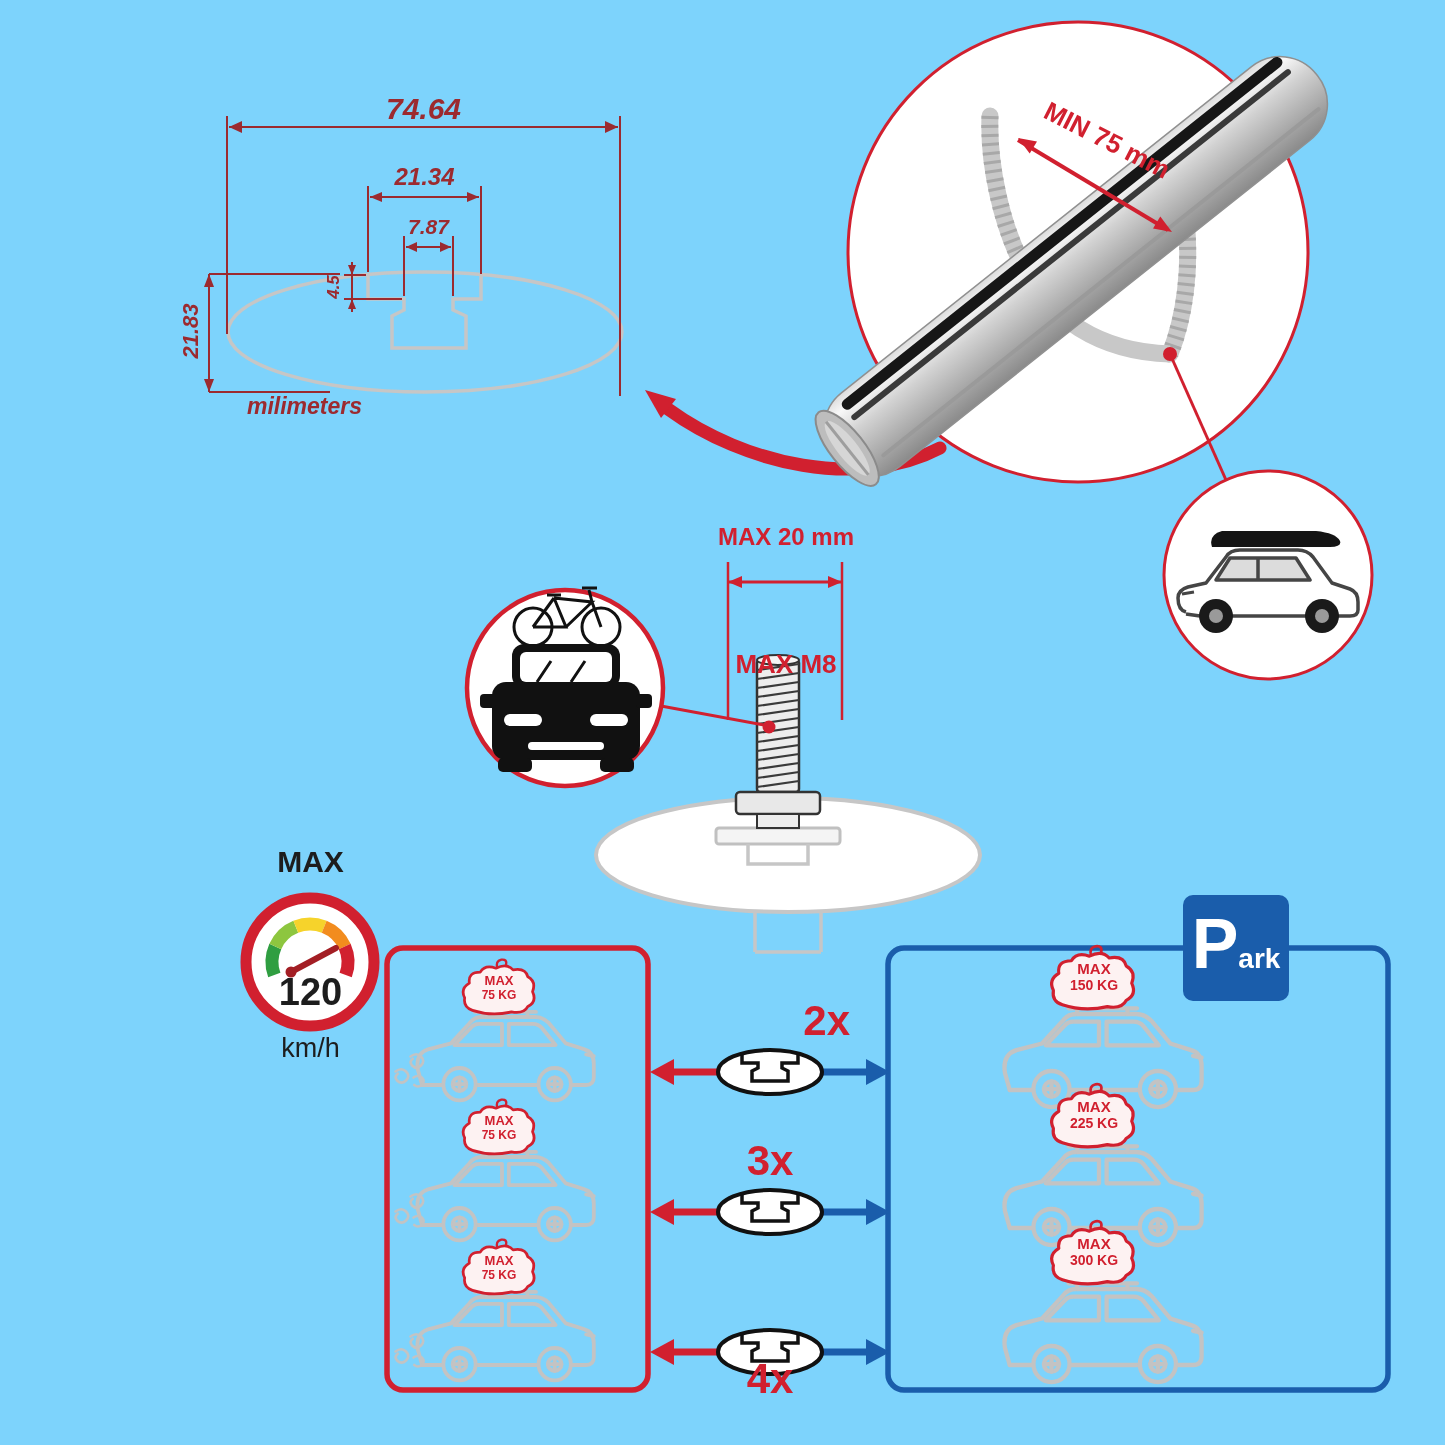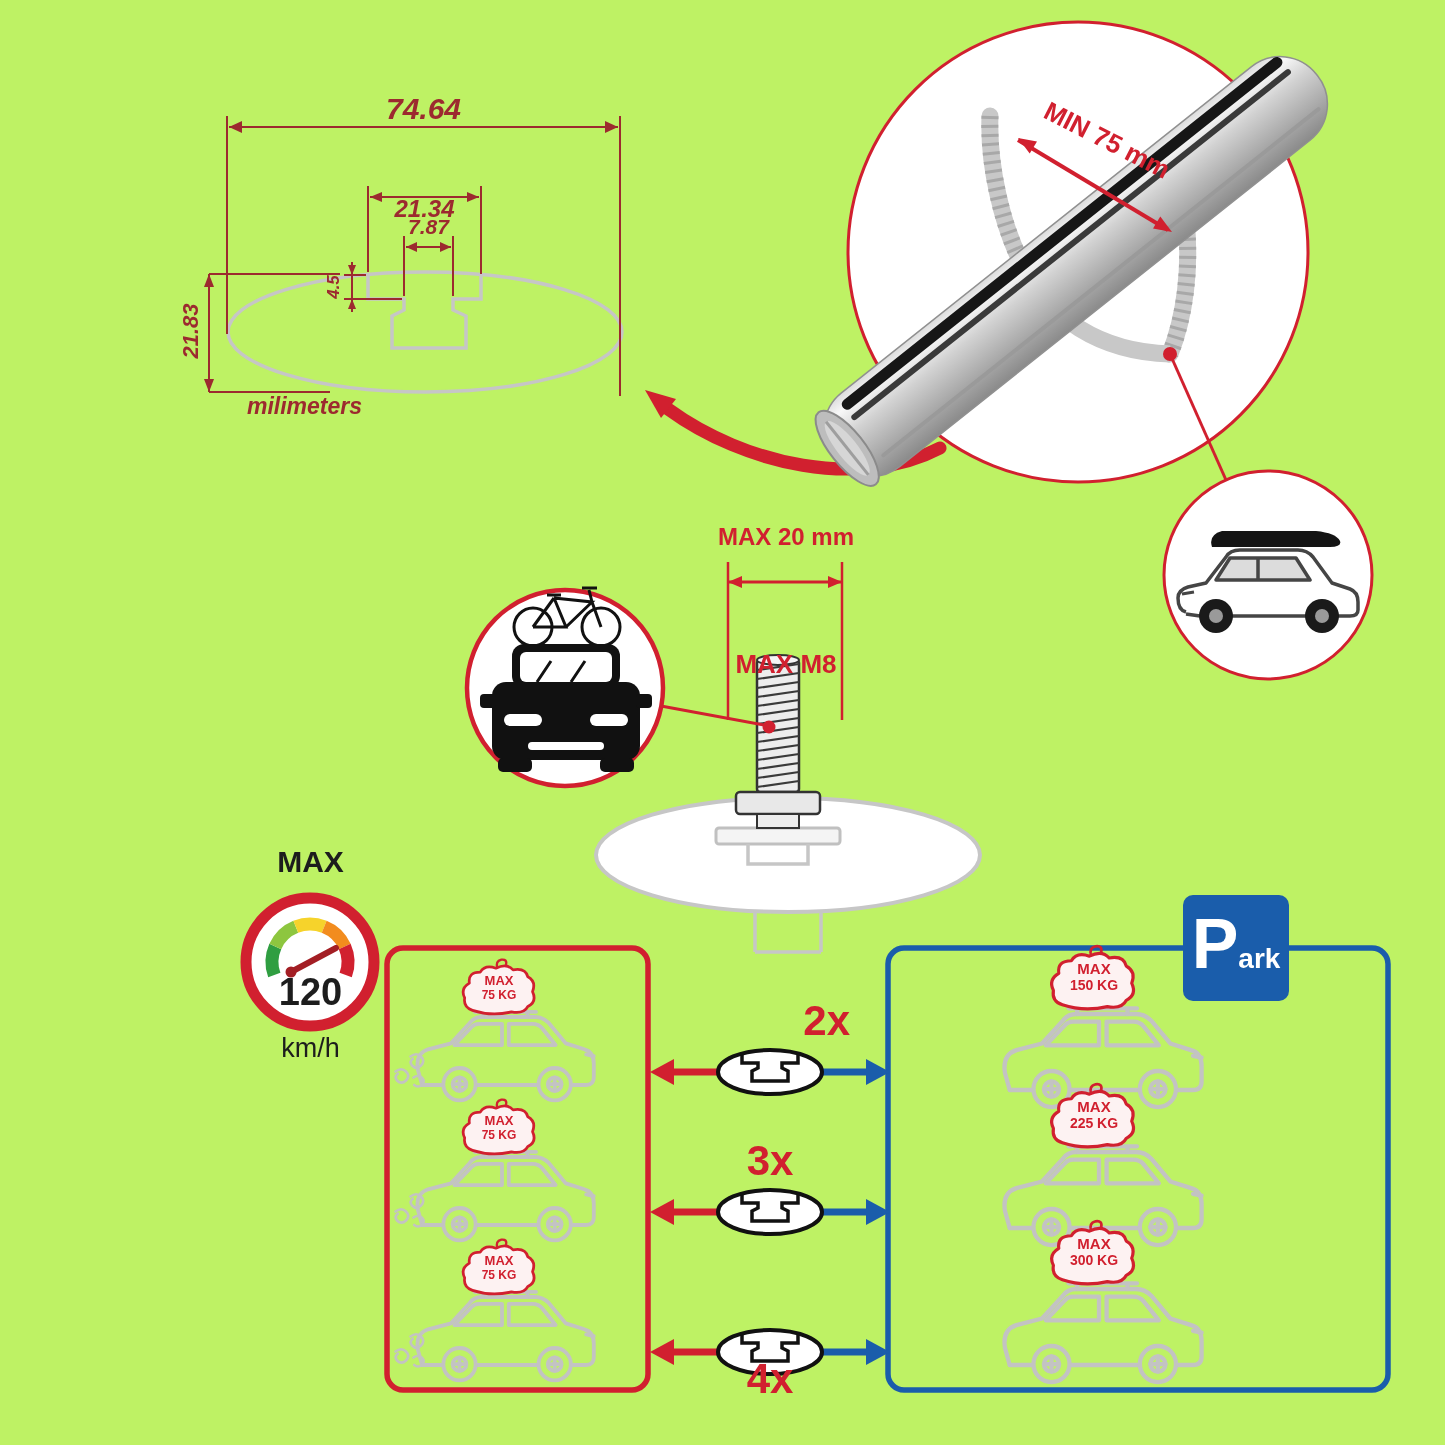--- a/index.html
+++ b/index.html
@@ -1,20 +1,20 @@
 <!DOCTYPE html>
 <html style="--red: #d1202f; --blue: #1a5dab; --dim: #9c2a2f; --gray: #c6c6c6;"><head>
 <meta charset="utf-8">
 <style>
   :root{
     --red:#d1202f; --blue:#1a5dab; --dim:#9c2a2f; --gray:#c6c6c6;
   }
   html,body{margin:0;padding:0;background:#fff;}
   .canvas{
-    position:relative;width:1445px;height:1445px;background:#bef264;overflow:hidden;
+    position:relative;width:1445px;height:1445px;background:#7dd3fc;overflow:hidden;
     font-family:"Liberation Sans",sans-serif;
   }
   .art{position:absolute;left:0;top:0;}
   .ov{position:absolute;z-index:5;line-height:1.1;}
   .dim{color:var(--dim,#9c2a2f);font-style:italic;font-weight:bold;text-align:center;}
   .redlab{color:var(--red,#d1202f);font-weight:bold;text-align:center;}
   .darklab{color:#1d1d1d;font-weight:bold;text-align:center;}
   .rot{transform-origin:center center;}
   .cargo-label{color:var(--red,#d1202f);font-weight:bold;text-align:center;line-height:1.15;}
   .cargo-label .v{font-size:12px;}
@@ -258,21 +258,21 @@
   </g>
 
   <g>
     <use href="#dblarrow" transform="translate(770,1072)"></use>
     <use href="#dblarrow" transform="translate(770,1212)"></use>
     <use href="#dblarrow" transform="translate(770,1352)"></use>
   </g>
 </svg>
 
 <div class="ov dim" style="left:227px;top:92px;width:393px;font-size:30px;">74.64</div>
-<div class="ov dim" style="left:368px;top:164px;width:113px;font-size:24px;margin-top:32px;">21.34</div>
+<div class="ov dim" style="left:368px;top:164px;width:113px;font-size:24px;">21.34</div>
 <div class="ov dim" style="left:404px;top:215px;width:49px;font-size:21px;">7.87</div>
 <div class="ov dim rot" style="left:312px;top:278px;width:44px;height:18px;font-size:17px;transform:rotate(-90deg);">4.5</div>
 <div class="ov dim rot" style="left:148px;top:320px;width:84px;height:22px;font-size:22px;transform:rotate(-90deg);">21.83</div>
 <div class="ov dim" style="left:202px;top:394px;width:160px;font-size:23px;text-align:right;">milimeters</div>
 
 <div class="ov redlab rot" style="left:1012px;top:126px;width:190px;font-size:26px;transform:rotate(27deg);">MIN 75 mm</div>
 
 <div class="ov redlab" style="left:658px;top:524px;width:256px;font-size:24px;">MAX 20 mm</div>
 <div class="ov redlab" style="left:658px;top:610px;width:256px;font-size:26px;margin-top:40px;">MAX M8</div>
 

